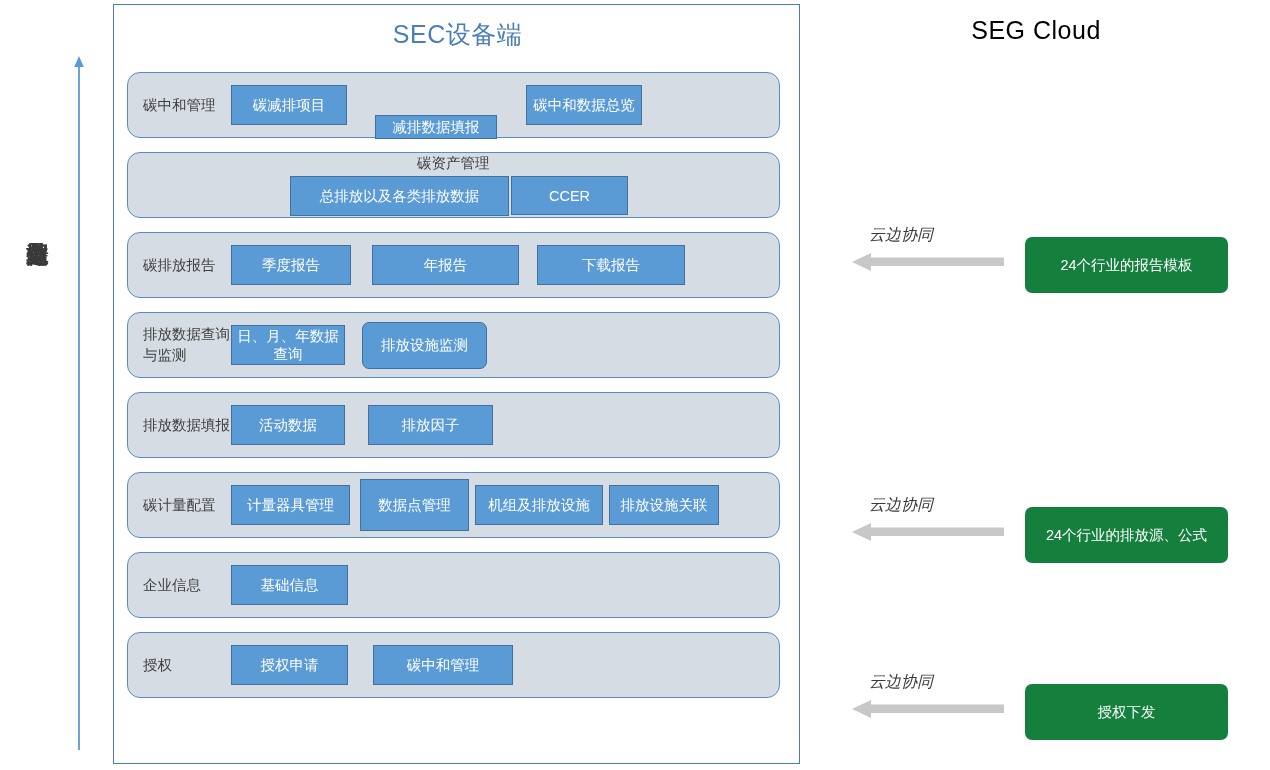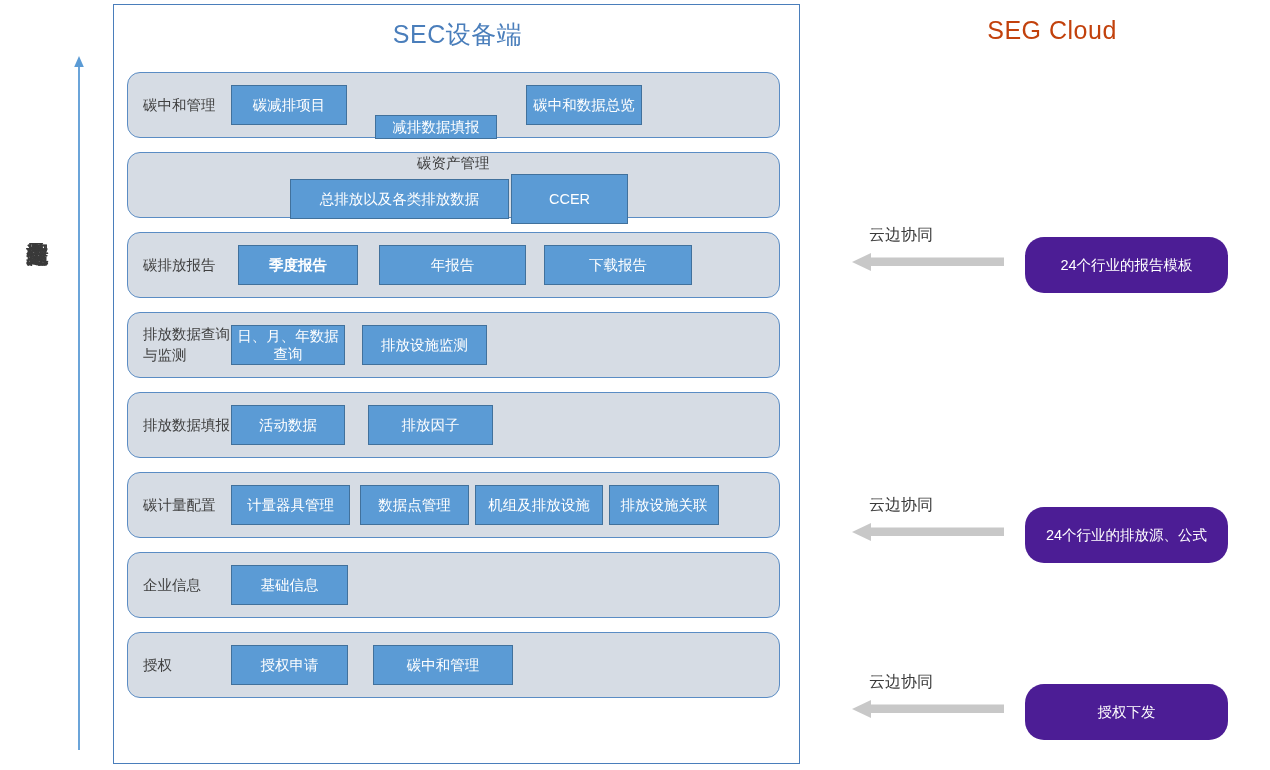--- a/index.html
+++ b/index.html
@@ -123,54 +123,55 @@
   
   #seg-panel {
     position: absolute;
     left: 840px;
     top: 0px;
     width: 430px;
     height: 770px;
   }
   #seg-title {
     position: absolute;
-    left: 16px;
+    left: 0;
     top: 16px;
     width: 392px;
     text-align: center;
     font-size: 25px;
-    color: #c2410c;
+    color: #000000;
     letter-spacing: 0.5px;
   }
   .cloud-group {
     position: absolute;
     left: 0;
     width: 430px;
   }
   .sync-label {
     position: absolute;
     left: 29px;
     top: 0px;
     font-size: 16px;
     color: #3a3a3a;
     white-space: nowrap;
+    font-style: italic;
   }
   .sync-arrow {
     position: absolute;
     left: 12px;
     top: 26px;
     width: 152px;
     height: 22px;
   }
   .cloud-box {
     position: absolute;
     left: 185px;
     width: 203px;
-    background: #4c1d95;
-    border-radius: 19px;
+    background: #15803d;
+    border-radius: 7px;
     color: #ffffff;
     font-size: 14.5px;
     line-height: 20px;
     display: flex;
     align-items: center;
     justify-content: center;
     text-align: center;
     box-sizing: border-box;
     padding: 4px 10px;
   }
@@ -194,50 +195,50 @@
         <div class="row-tiles">
           <div class="tile" style="width: 116px; min-width: 116px; height: 40px; margin-left: 0px;">碳减排项目</div>
           <div class="tile" style="width: 122px; min-width: 122px; height: 24px; margin-left: 28px; margin-top: 43px;">减排数据填报</div>
           <div class="tile" style="width: 116px; min-width: 116px; height: 40px; margin-left: 29px;">碳中和数据总览</div>
         </div>
       </div>
       <div class="sec-row" style="height: 66px; flex-direction: column;">
         <div class="row-label">碳资产管理</div>
         <div class="row-tiles">
           <div class="tile" style="width: 219px; min-width: 219px; height: 40px; margin-left: 0px;">总排放以及各类排放数据</div>
-          <div class="tile" style="width: 117px; min-width: 117px; height: 50px; margin-left: 2px;">CCER</div>
+          <div class="tile" style="width: 117px; min-width: 117px; height: 39px; margin-left: 2px;">CCER</div>
         </div>
       </div>
       <div class="sec-row" style="height: 66px;">
         <div class="row-label">碳排放报告</div>
         <div class="row-tiles">
-          <div class="tile" style="width: 120px; min-width: 120px; height: 40px; margin-left: 7px; font-weight: bold;">季度报告</div>
+          <div class="tile" style="width: 120px; min-width: 120px; height: 40px; margin-left: 0px;">季度报告</div>
           <div class="tile" style="width: 147px; min-width: 147px; height: 40px; margin-left: 21px;">年报告</div>
           <div class="tile" style="width: 148px; min-width: 148px; height: 40px; margin-left: 18px;">下载报告</div>
         </div>
       </div>
       <div class="sec-row" style="height: 66px;">
         <div class="row-label">排放数据查询与监测</div>
         <div class="row-tiles">
           <div class="tile" style="width: 114px; min-width: 114px; height: 40px; margin-left: 0px;">日、月、年数据查询</div>
-          <div class="tile" style="width: 125px; min-width: 125px; height: 40px; margin-left: 17px;">排放设施监测</div>
+          <div class="tile" style="width: 125px; min-width: 125px; height: 47px; margin-left: 17px; border-radius: 7px;">排放设施监测</div>
         </div>
       </div>
       <div class="sec-row" style="height: 66px;">
         <div class="row-label">排放数据填报</div>
         <div class="row-tiles">
           <div class="tile" style="width: 114px; min-width: 114px; height: 40px; margin-left: 0px;">活动数据</div>
           <div class="tile" style="width: 125px; min-width: 125px; height: 40px; margin-left: 23px;">排放因子</div>
         </div>
       </div>
       <div class="sec-row" style="height: 66px;">
         <div class="row-label">碳计量配置</div>
         <div class="row-tiles">
           <div class="tile" style="width: 119px; min-width: 119px; height: 40px; margin-left: 0px;">计量器具管理</div>
-          <div class="tile" style="width: 109px; min-width: 109px; height: 40px; margin-left: 10px;">数据点管理</div>
+          <div class="tile" style="width: 109px; min-width: 109px; height: 52px; margin-left: 10px;">数据点管理</div>
           <div class="tile" style="width: 128px; min-width: 128px; height: 40px; margin-left: 6px;">机组及排放设施</div>
           <div class="tile" style="width: 110px; min-width: 110px; height: 40px; margin-left: 6px;">排放设施关联</div>
         </div>
       </div>
       <div class="sec-row" style="height: 66px;">
         <div class="row-label">企业信息</div>
         <div class="row-tiles">
           <div class="tile" style="width: 117px; min-width: 117px; height: 40px; margin-left: 0px;">基础信息</div>
         </div>
       </div>

